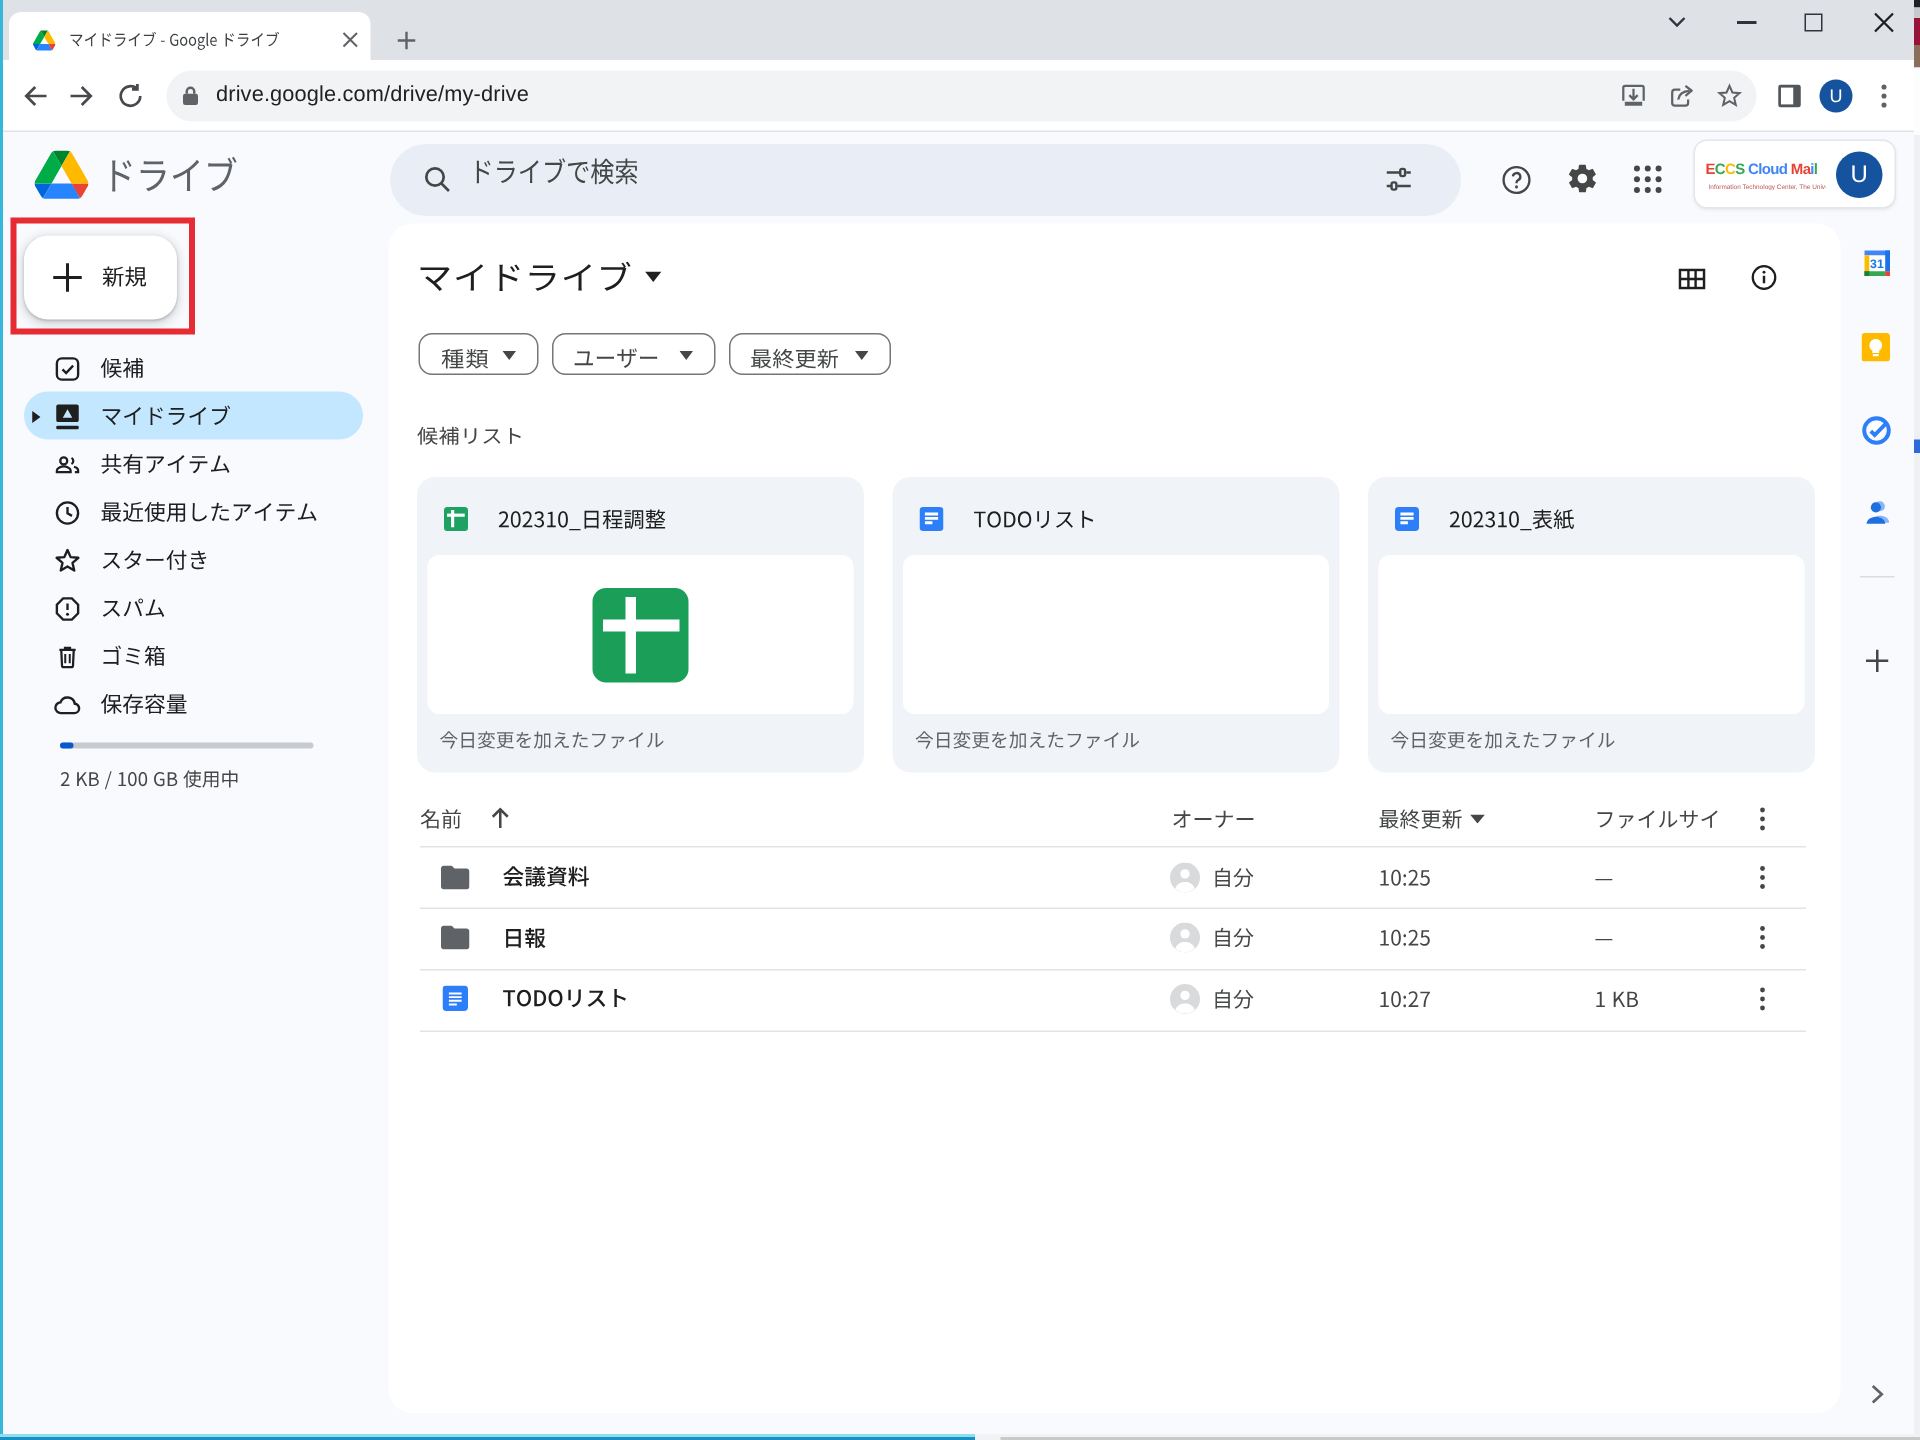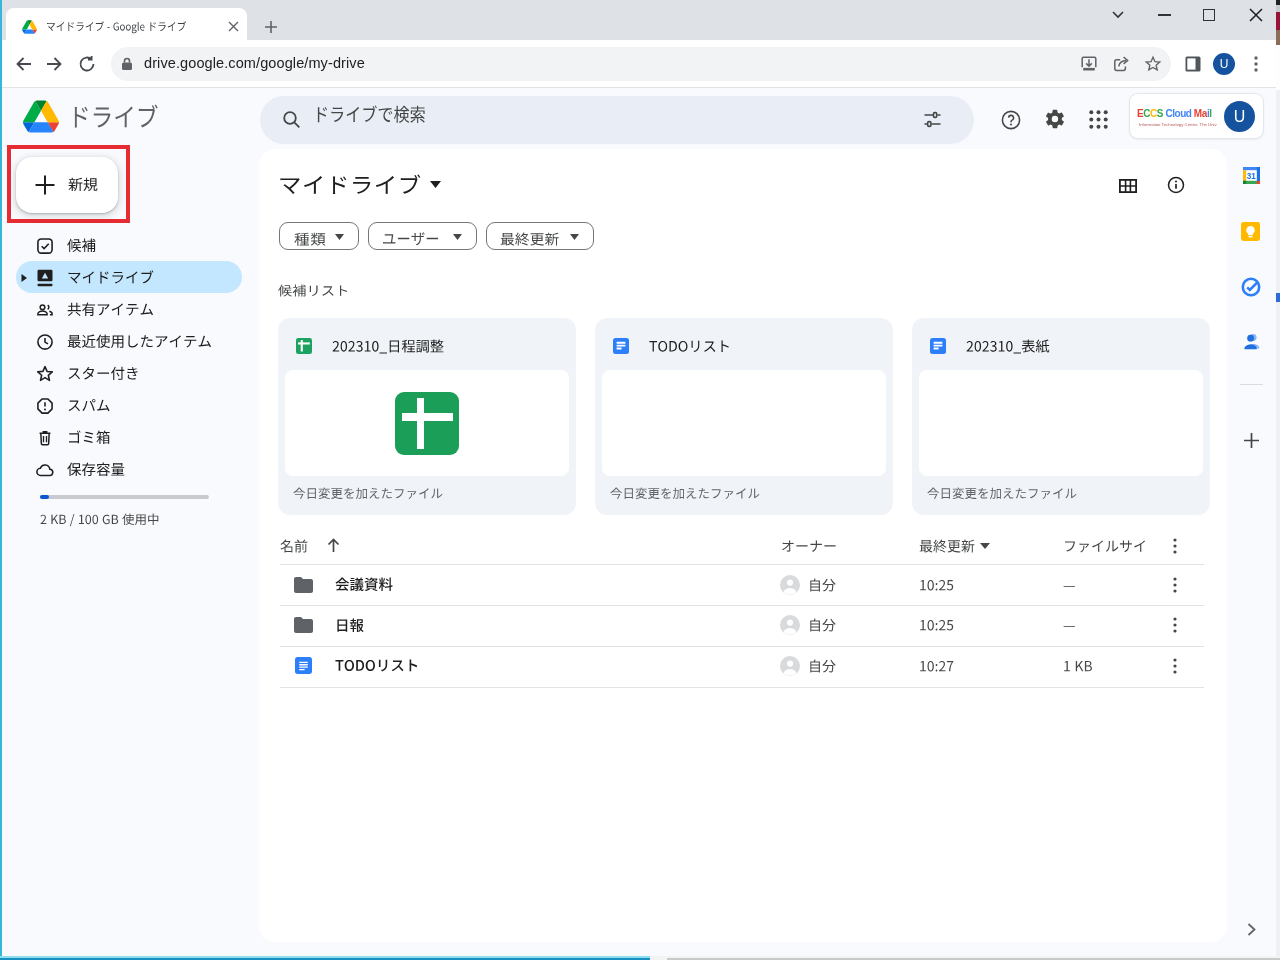--- a/index.html
+++ b/index.html
@@ -42,21 +42,21 @@
     <path d="M2 9h13.5M9.5 3l6 6-6 6" stroke="#46494d" stroke-width="1.8" fill="none"></path>
   </svg>
 <svg class="abs" style="left:78px;top:55px" width="18" height="18" viewBox="0 0 18 18">
     <path d="M15.5 9a6.5 6.5 0 1 1-1.9-4.6M13.6 1v3.6H10" stroke="#46494d" stroke-width="1.8" fill="none"></path>
   </svg>
 <div class="abs" style="left:111px;top:47px;width:1060px;height:34px;background:#f1f3f4;border-radius:17px"></div>
 <svg class="abs" style="left:121px;top:57px" width="12" height="14" viewBox="0 0 12 14">
     <rect x="1" y="5.5" width="10" height="7.5" rx="1.5" fill="#5f6368"></rect>
     <path d="M3.5 5.5V4a2.5 2.5 0 0 1 5 0v1.5" stroke="#5f6368" stroke-width="1.6" fill="none"></path>
   </svg>
-<div class="abs" style="left:144px;top:54.5px;font-size:14.5px;letter-spacing:.1px;color:#202124">drive.google.com/google/my-drive</div>
+<div class="abs" style="left:144px;top:54.5px;font-size:14.5px;letter-spacing:.1px;color:#202124">drive.google.com/drive/my-drive</div>
 <svg class="abs" style="left:1080px;top:55px" width="18" height="18" viewBox="0 0 18 18">
     <path d="M2.2 12.2V3.4c0-.7.5-1.2 1.2-1.2h11.2c.7 0 1.2.5 1.2 1.2v8.8" fill="none" stroke="#5f6368" stroke-width="1.5"></path>
     <path d="M9 4.2v7M6.2 8.4L9 11.2l2.8-2.8" stroke="#5f6368" stroke-width="1.5" fill="none"></path>
     <path d="M3.2 14.2h11.6" stroke="#5f6368" stroke-width="2.6"></path>
   </svg>
 <svg class="abs" style="left:1112px;top:55px" width="18" height="18" viewBox="0 0 18 18">
     <path d="M8.2 4.8H4.6a1.8 1.8 0 0 0-1.8 1.8v7a1.8 1.8 0 0 0 1.8 1.8h7a1.8 1.8 0 0 0 1.8-1.8v-2.2" fill="none" stroke="#5f6368" stroke-width="1.5"></path>
     <path d="M6.8 11.4c.5-3.7 3-5.6 7.6-5.8" fill="none" stroke="#5f6368" stroke-width="1.5"></path>
     <path d="M11.6 2.2l4.2 3.3-4.2 3.4" fill="none" stroke="#5f6368" stroke-width="1.5" stroke-linejoin="round"></path>
   </svg>

